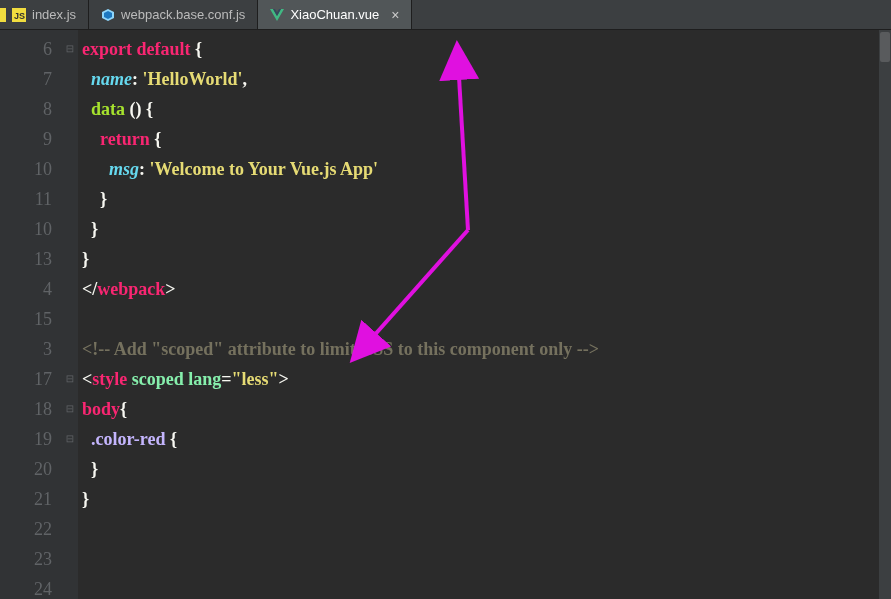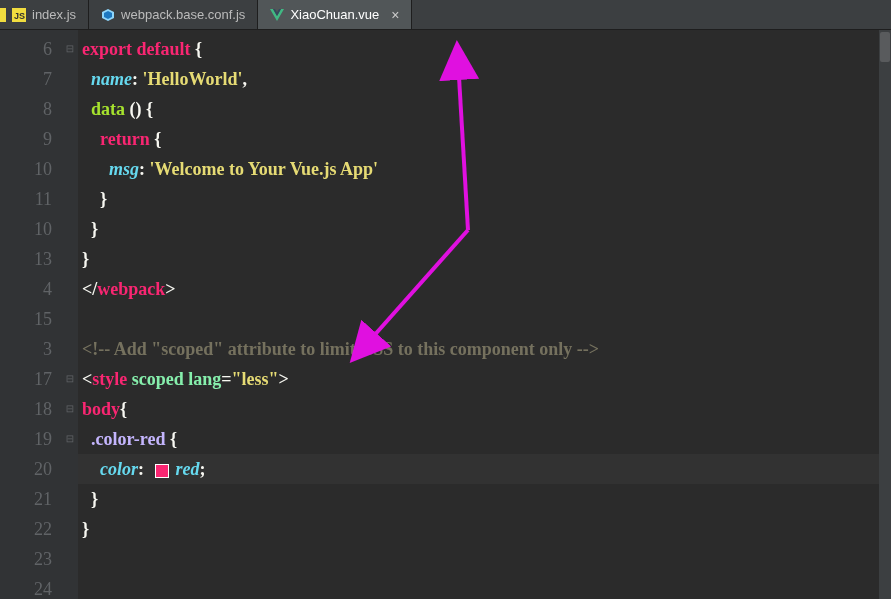--- a/index.html
+++ b/index.html
@@ -214,21 +214,20 @@
     <div class="code-line">      <span class="name-blue">msg</span><span class="punct">: </span><span class="str-yellow">'Welcome to Your Vue.js App'</span></div>
     <div class="code-line">    <span class="punct">}</span></div>
     <div class="code-line">  <span class="punct">}</span></div>
     <div class="code-line"><span class="punct">}</span></div>
     <div class="code-line"><span class="punct">&lt;/</span><span class="tag-red">webpack</span><span class="punct">&gt;</span></div>
     <div class="code-line"></div>
     <div class="code-line"><span class="comment">&lt;!-- Add "scoped" attribute to limit CSS to this component only --&gt;</span></div>
     <div class="code-line"><span class="punct">&lt;</span><span class="tag-red">style</span><span class="attr-green"> scoped</span><span class="attr-green"> lang</span><span class="punct">=</span><span class="str-yellow">"less"</span><span class="punct">&gt;</span></div>
     <div class="code-line"><span class="tag-red">body</span><span class="punct">{</span></div>
     <div class="code-line">  <span class="sel-green">.color-red</span><span class="punct"> {</span></div>
-    <div class="code-line highlighted">    <span class="prop-blue">color</span><span class="punct">:  </span><span class="color-swatch"></span> <span class="name-blue">red</span><span class="punct">;</span></div>
     <div class="code-line">  <span class="punct">}</span></div>
     <div class="code-line"><span class="punct">}</span></div>
     <div class="code-line"></div>
 
     <svg class="arrows" width="100%" height="100%">
       <defs>
         <marker id="ah" markerWidth="10" markerHeight="10" refX="5" refY="5" orient="auto">
           <polygon points="0,0 10,5 0,10" fill="#e010e0"></polygon>
         </marker>
       </defs>

